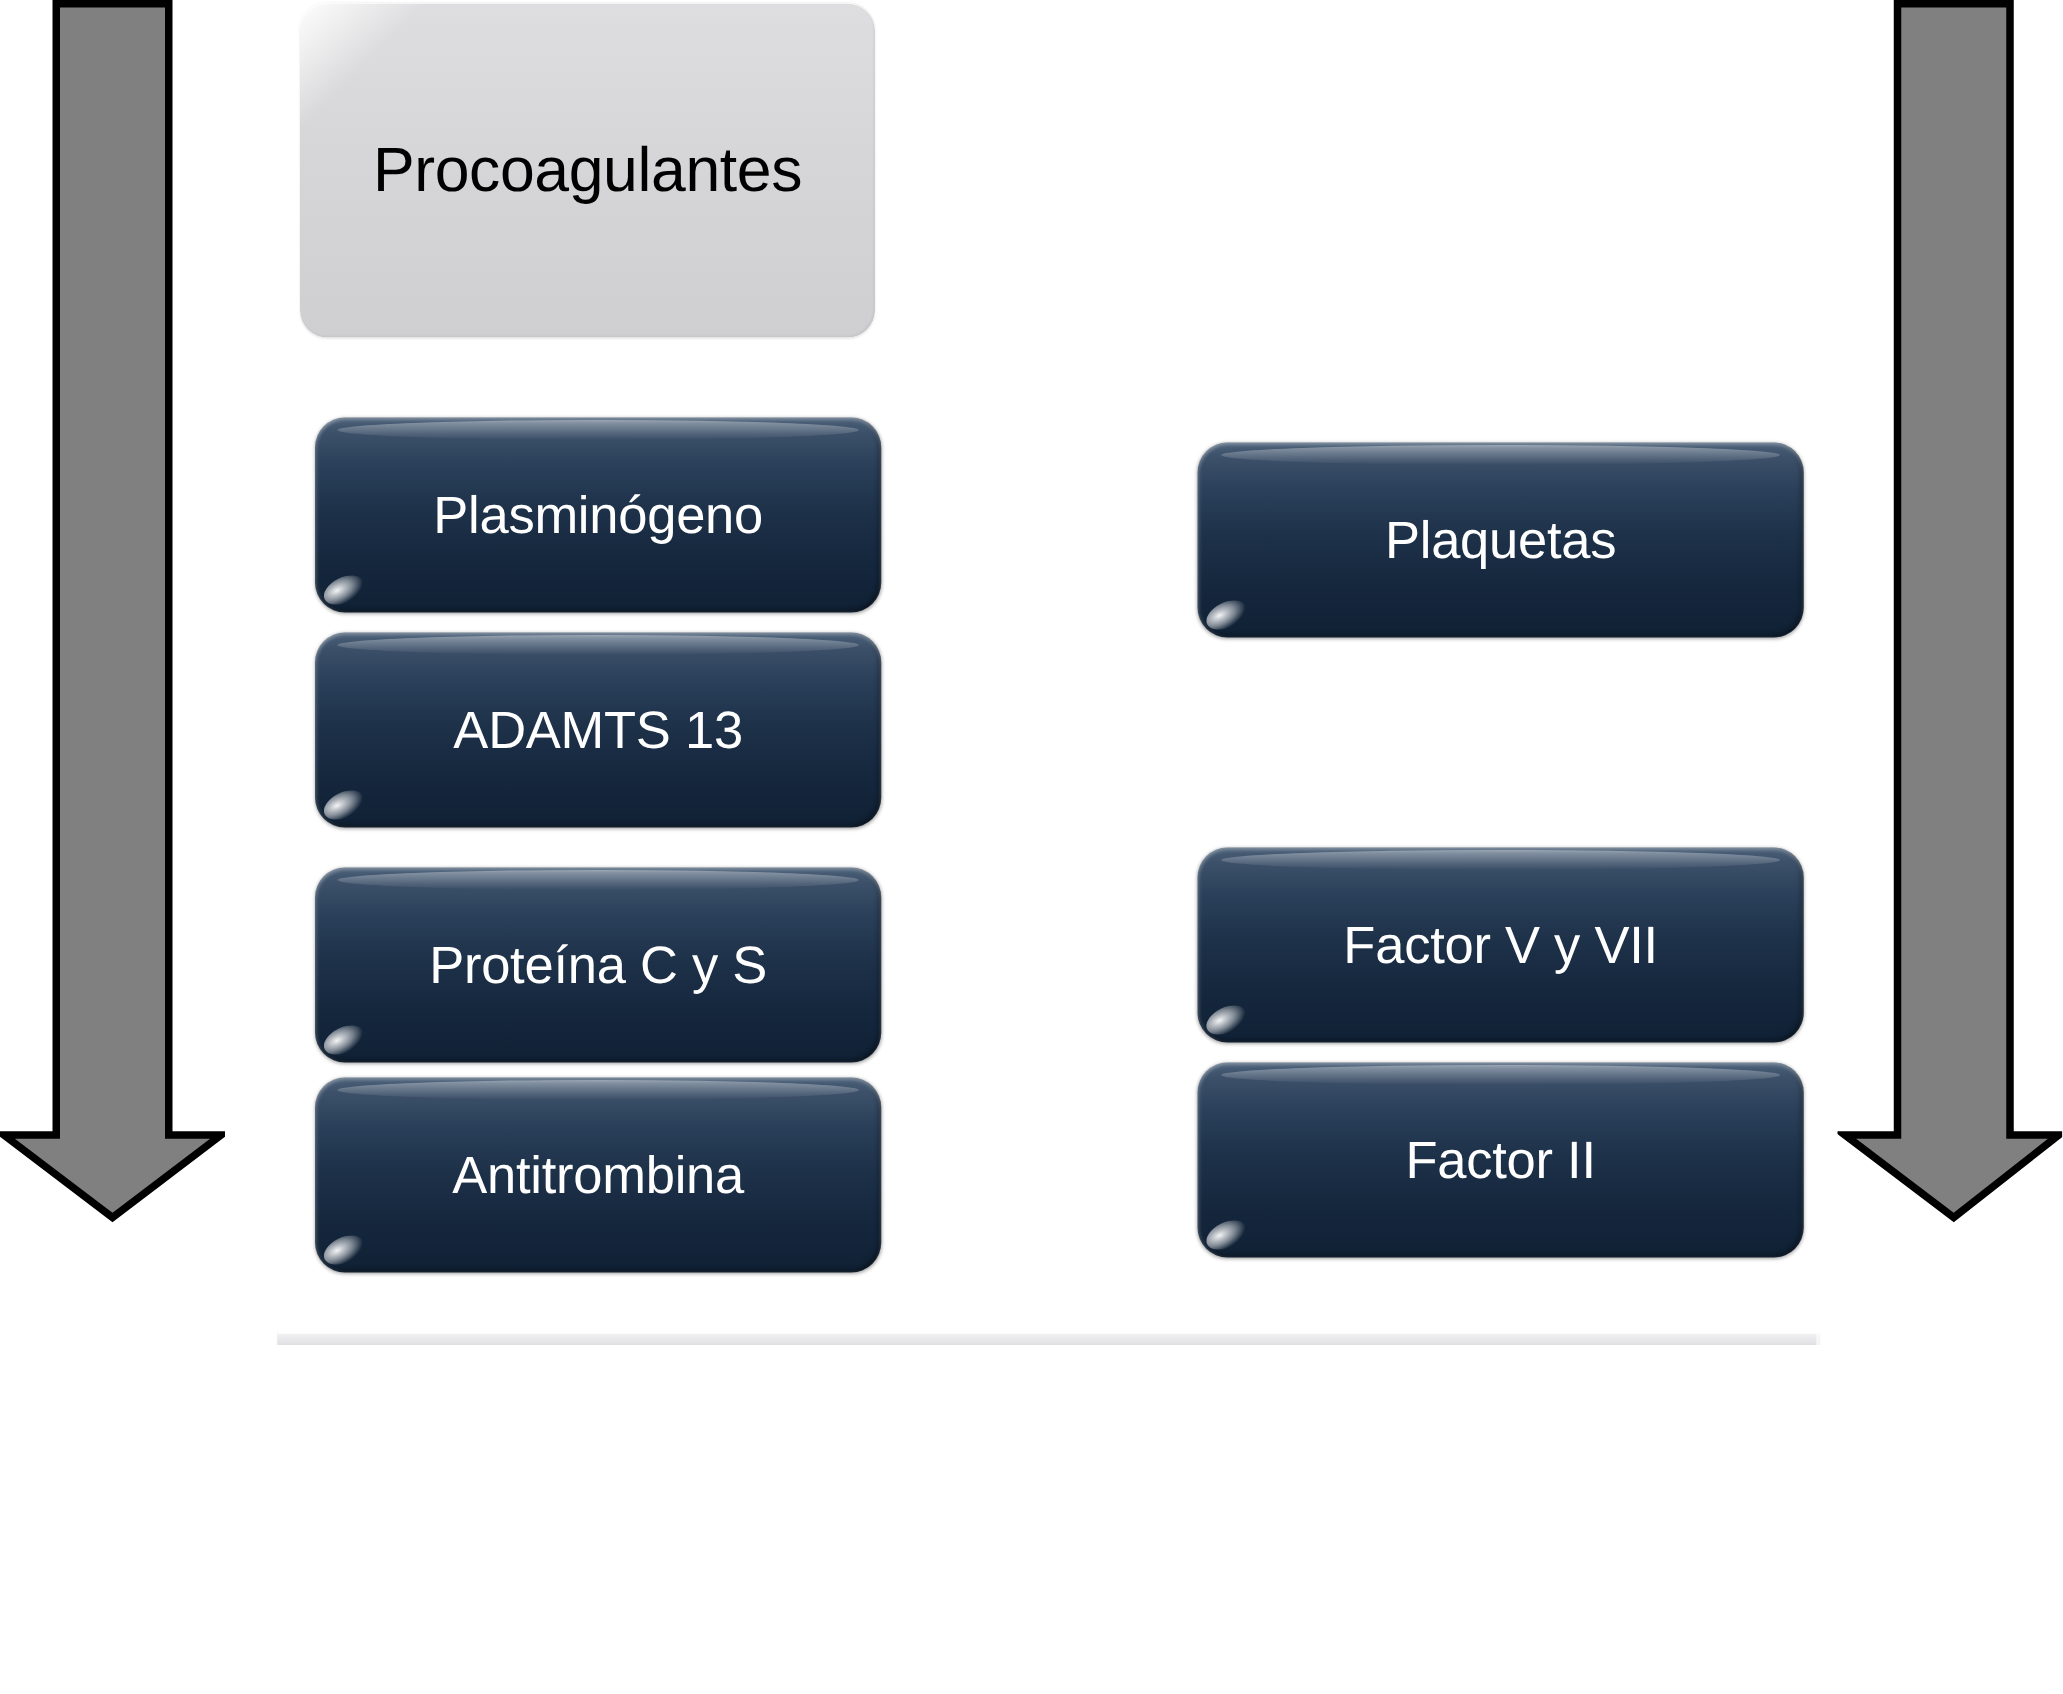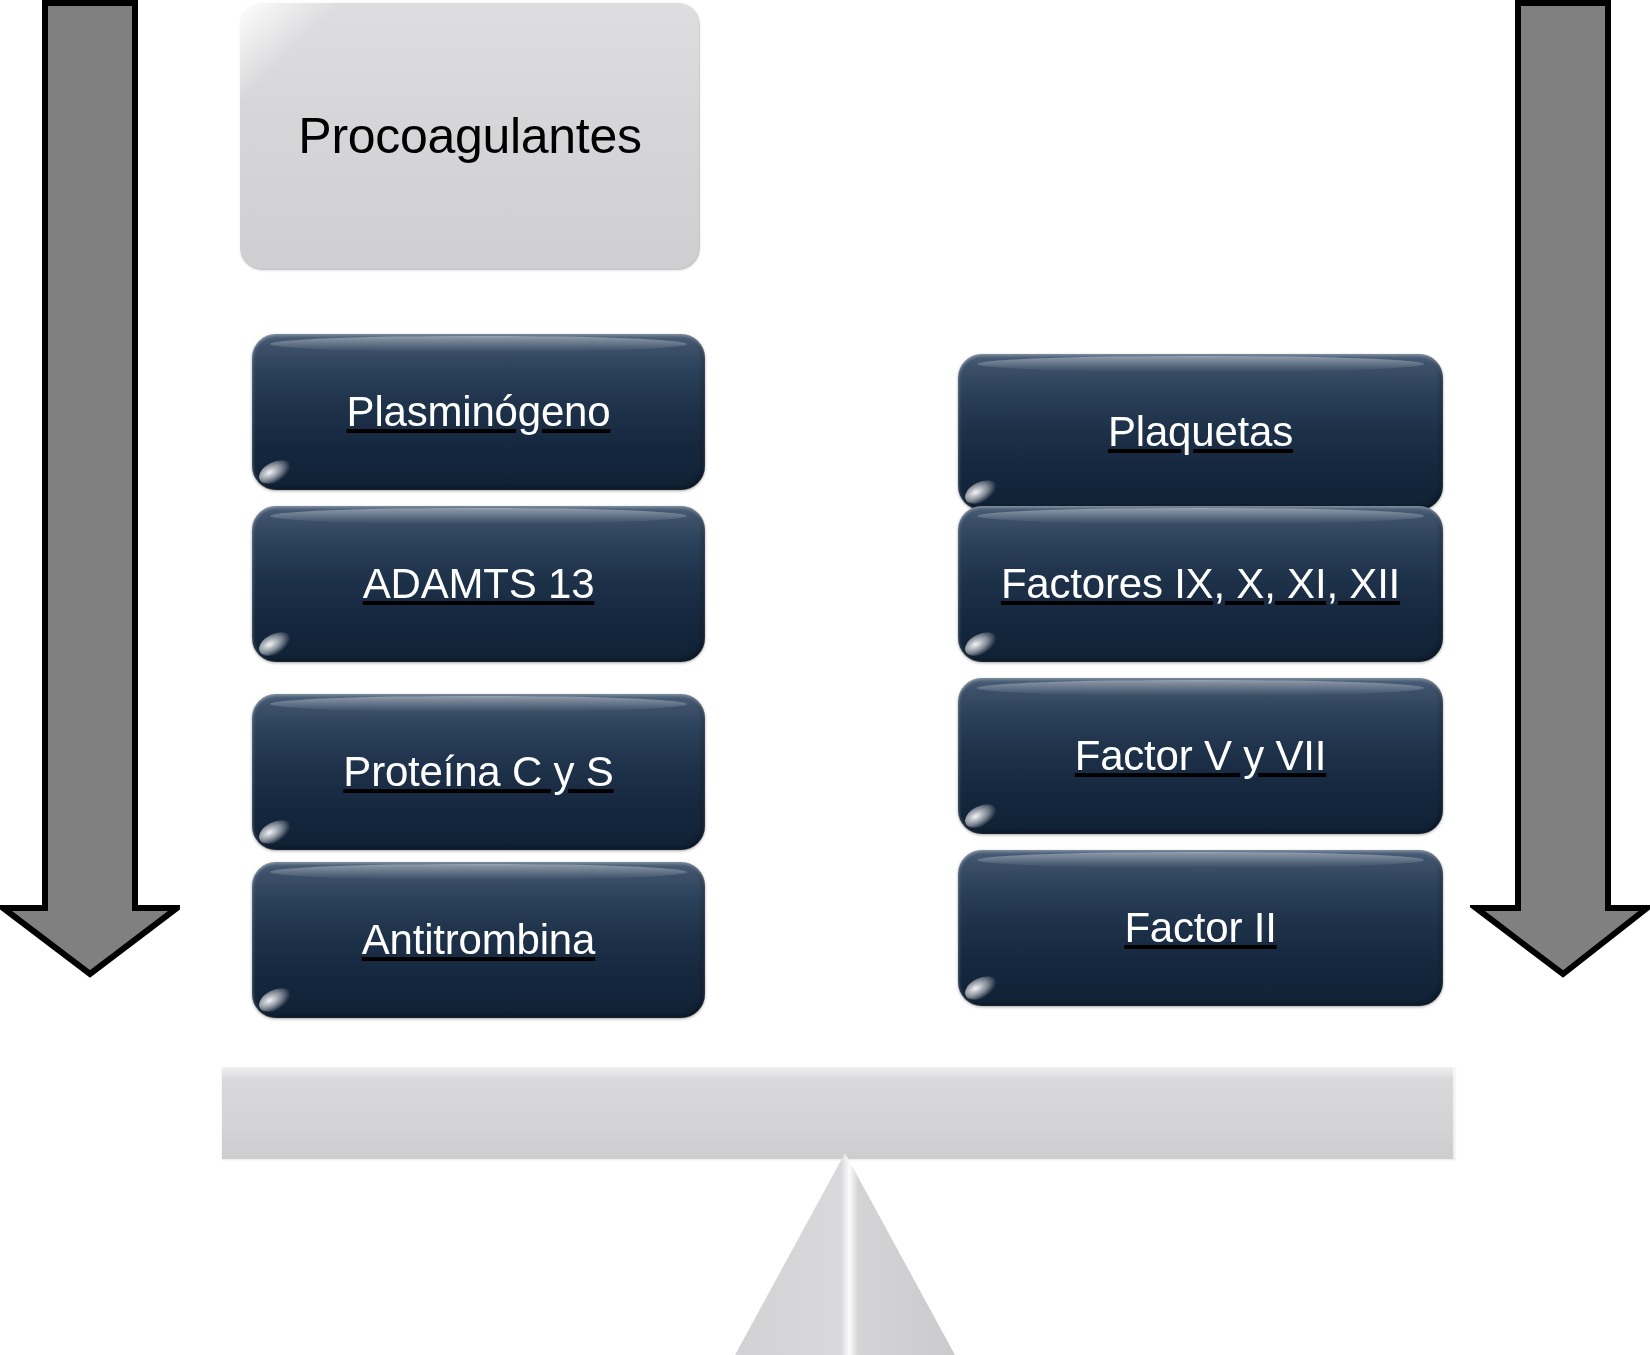--- a/index.html
+++ b/index.html
@@ -6,21 +6,21 @@
     margin: 0;
     padding: 0;
     background: #ffffff;
   }
   body {
     font-family: "Liberation Sans", sans-serif;
   }
   #stage {
     position: relative;
     width: 1650px;
-    height: 1355px;
+    height: 1076px;
     background: #ffffff;
     overflow: hidden;
   }
 
   
   .arrow {
     position: absolute;
     top: 0;
     width: 180px;
     height: 980px;
@@ -67,21 +67,20 @@
     box-shadow:
       inset 0 2px 3px rgba(255,255,255,0.30),
       inset 2px 0 3px rgba(255,255,255,0.10),
       inset -2px -2px 4px rgba(0,0,0,0.40),
       0 1px 3px rgba(0,0,0,0.35);
     display: flex;
     align-items: center;
     justify-content: center;
     box-sizing: border-box;
     overflow: hidden;
-    text-decoration: underline;
   }
   
   .item-box::before {
     content: "";
     position: absolute;
     left: 4%;
     right: 4%;
     top: 2px;
     height: 16px;
     border-radius: 50%;
@@ -174,23 +173,20 @@
 
   <div class="item-box" style="left:252px; top:850px; width:453px; height:156px;margin-top:12px;">
     <span class="item-label">Antitrombina</span>
   </div>
 
 
   <div class="item-box" style="left:958px; top:354px; width:485px; height:156px;">
     <span class="item-label">Plaquetas</span>
   </div>
 
-  <div class="item-box" style="left:958px; top:506px; width:485px; height:156px;">
-    <span class="item-label" style="max-width:400px;">Factores IX, X, XI, XII</span>
-  </div>
 
   <div class="item-box" style="left:958px; top:678px; width:485px; height:156px;">
     <span class="item-label">Factor V y VII</span>
   </div>
 
   <div class="item-box" style="left:958px; top:850px; width:485px; height:156px;">
     <span class="item-label">Factor II</span>
   </div>
 
   <div class="beam"></div>

